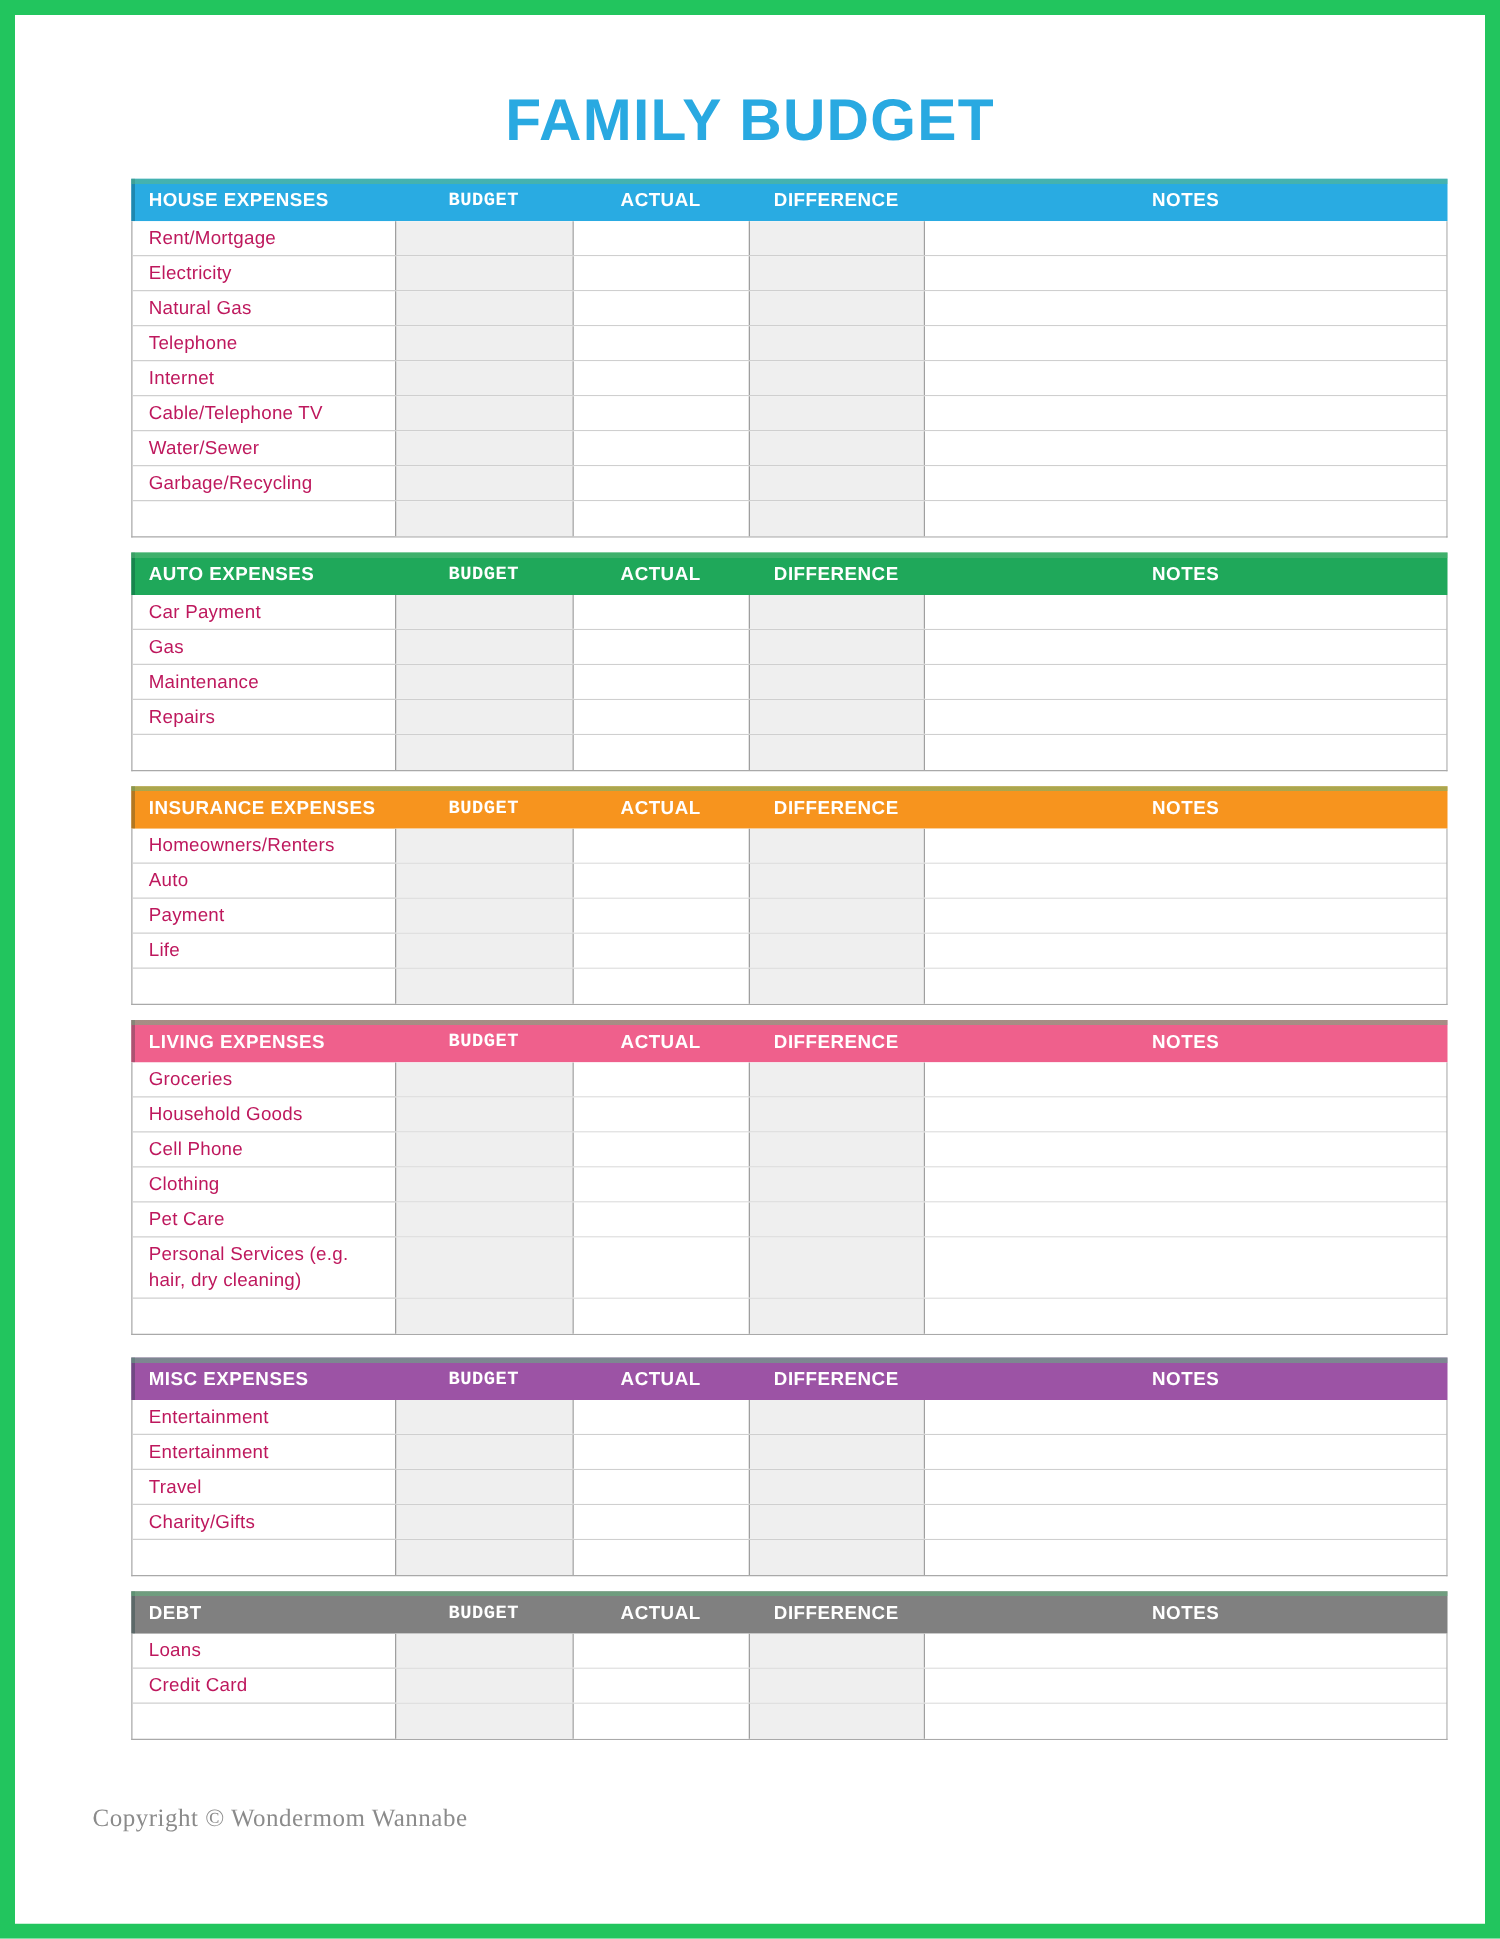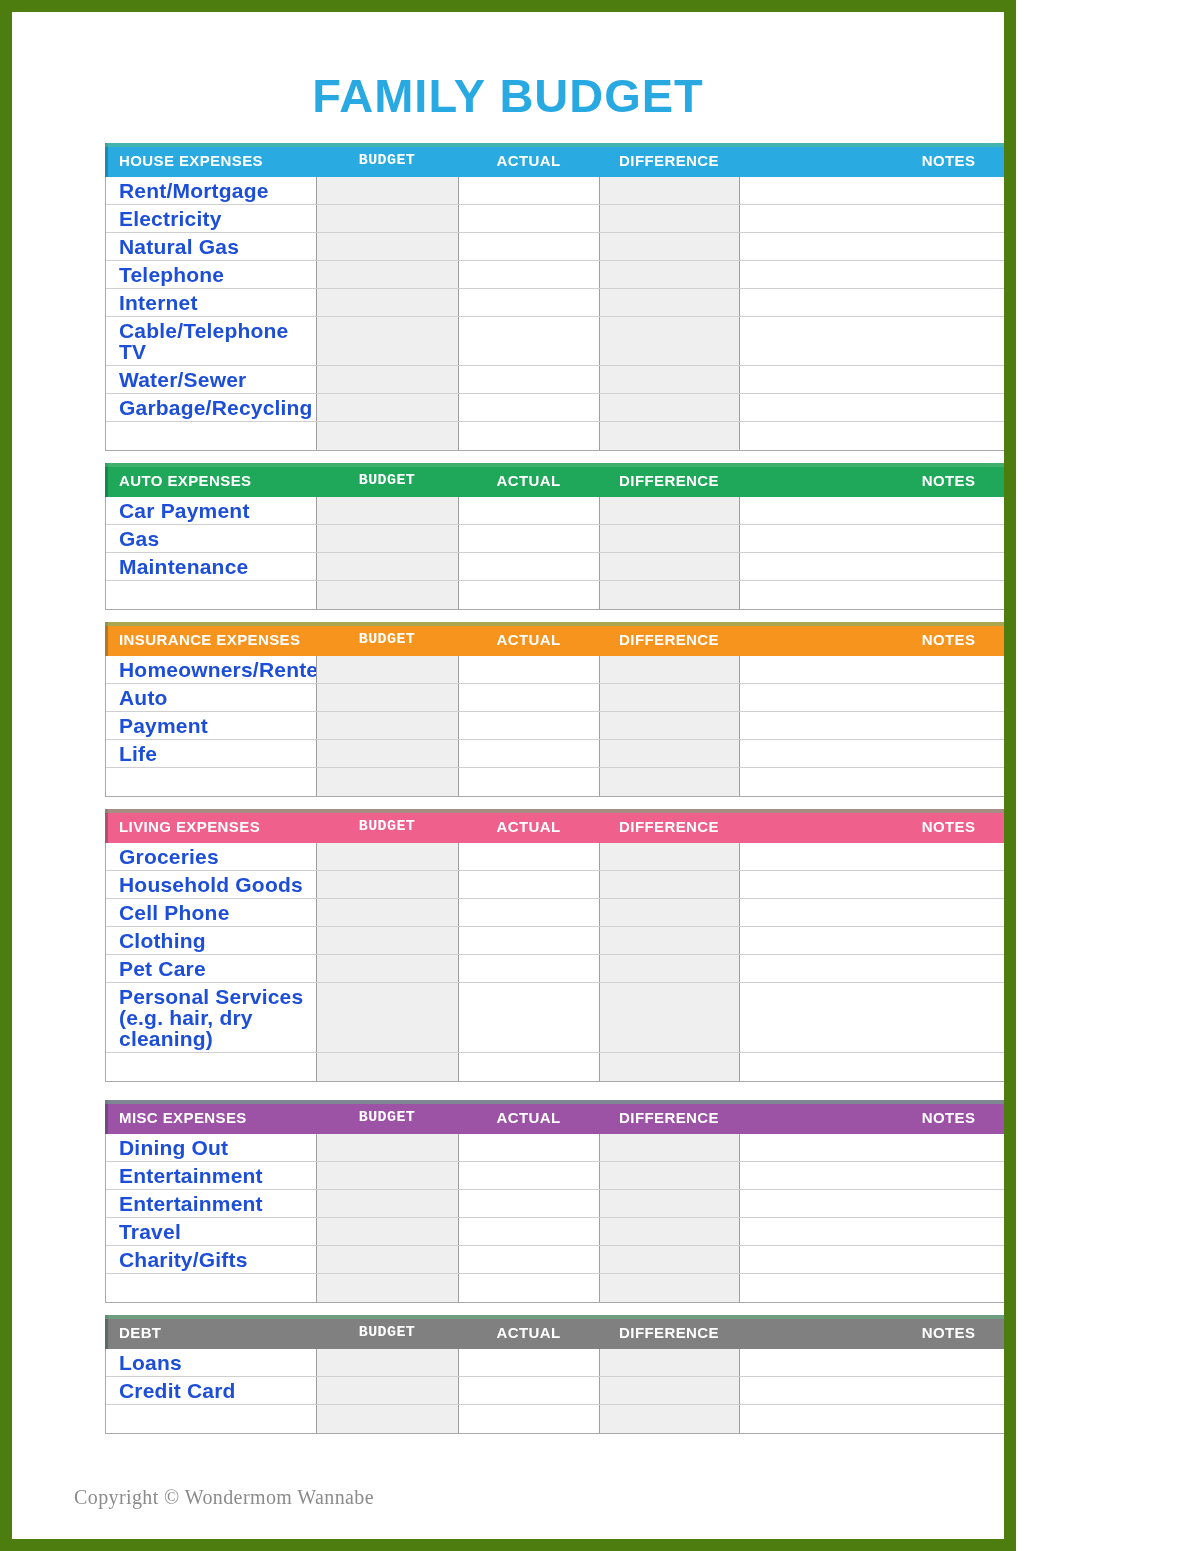--- a/index.html
+++ b/index.html
@@ -1,20 +1,20 @@
 <!DOCTYPE html>
 <html><head>
 <meta charset="utf-8">
 <style>
   html,body { margin:0; padding:0; background:#ffffff; }
   .page {
-    width:1016px; height:1551px;
+    width:1200px; height:1551px;
     box-sizing:border-box;
     background:#ffffff;
-    border:12px solid #4d7c0f;
+    border:12px solid #22c55e;
     font-family:"Liberation Sans", sans-serif;
     position:relative;
     overflow:hidden;
   }
   .page-title {
     margin:58px 0 0 0;
     line-height:52px;
     text-align:center;
     font-size:47px;
     font-weight:bold;
@@ -53,27 +53,26 @@
     min-height:28px;
     border-bottom:1px solid #cfcfcf;
     box-sizing:border-box;
   }
   .row:last-child { border-bottom:none; }
   .cell { box-sizing:border-box; border-left:1px solid #9f9f9f; }
   .cell.label {
     border-left:none;
     width:210px;
     padding:3px 10px 3px 13px;
-    font-size:21px;
+    font-size:15px;
     line-height:21px;
-    color:#1d4ed8;
+    color:#be185d;
     display:flex;
     align-items:center;
     letter-spacing:.2px;
-    font-weight:bold;
   }
   .cell.budget { width:142px; background:#efefef; }
   .cell.actual { width:141px; background:#ffffff; }
   .cell.diff   { width:140px; background:#efefef; }
   .cell.notes  { flex:1; background:#ffffff; }
   .footer {
     margin:52px 0 0 62px;
     font-size:20px;
     letter-spacing:.4px;
     color:#8b8b8b;
@@ -184,20 +183,27 @@
             <div class="cell notes"></div>
           </div>
           <div class="row">
             <div class="cell label">Maintenance</div>
             <div class="cell budget"></div>
             <div class="cell actual"></div>
             <div class="cell diff"></div>
             <div class="cell notes"></div>
           </div>
           <div class="row">
+            <div class="cell label">Repairs</div>
+            <div class="cell budget"></div>
+            <div class="cell actual"></div>
+            <div class="cell diff"></div>
+            <div class="cell notes"></div>
+          </div>
+          <div class="row">
             <div class="cell label"></div>
             <div class="cell budget"></div>
             <div class="cell actual"></div>
             <div class="cell diff"></div>
             <div class="cell notes"></div>
           </div>
         </div>
       </div>
       <div class="section">
         <div class="sec-header" style="background-color: rgb(247, 148, 30);">
@@ -307,27 +313,20 @@
       </div>
       <div class="section">
         <div class="sec-header" style="background-color: rgb(156, 83, 165); margin-top: 18px;">
           <div class="hdr-label">MISC EXPENSES</div>
           <div class="hdr-budget">BUDGET</div>
           <div class="hdr-actual">ACTUAL</div>
           <div class="hdr-diff">DIFFERENCE</div>
           <div class="hdr-notes">NOTES</div>
         </div>
         <div class="rows">
-          <div class="row">
-            <div class="cell label">Dining Out</div>
-            <div class="cell budget"></div>
-            <div class="cell actual"></div>
-            <div class="cell diff"></div>
-            <div class="cell notes"></div>
-          </div>
           <div class="row">
             <div class="cell label">Entertainment</div>
             <div class="cell budget"></div>
             <div class="cell actual"></div>
             <div class="cell diff"></div>
             <div class="cell notes"></div>
           </div>
           <div class="row">
             <div class="cell label">Entertainment</div>
             <div class="cell budget"></div>

